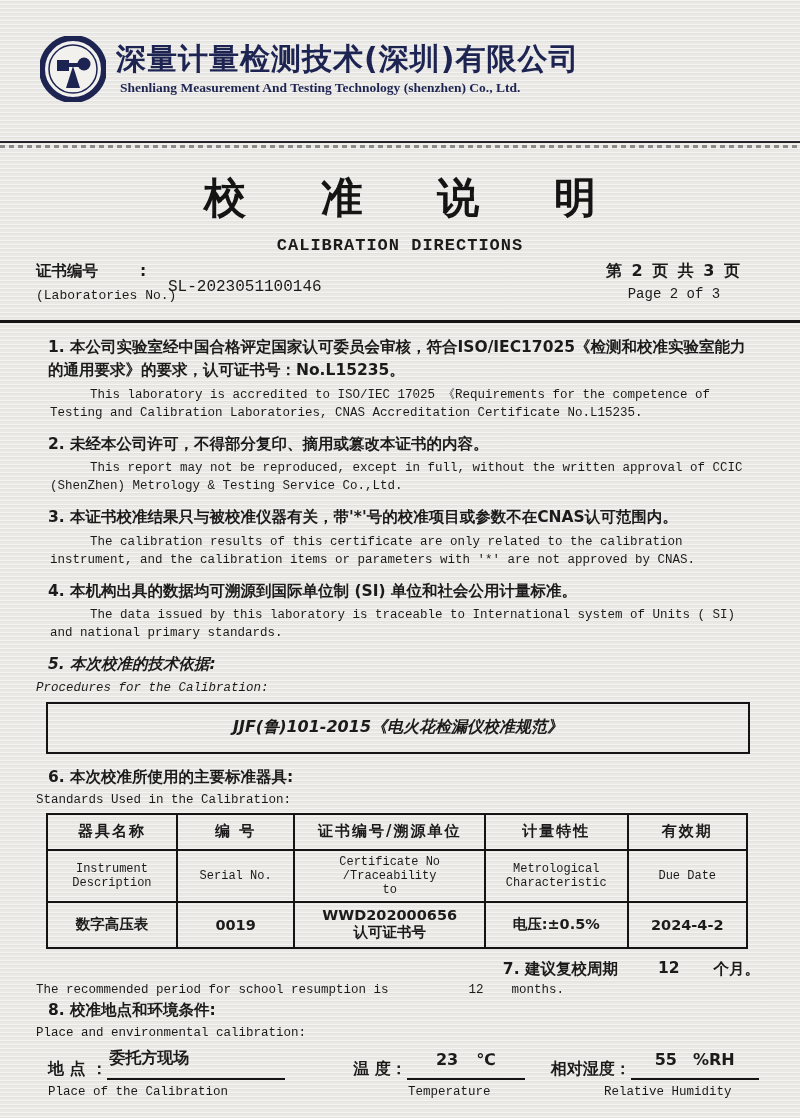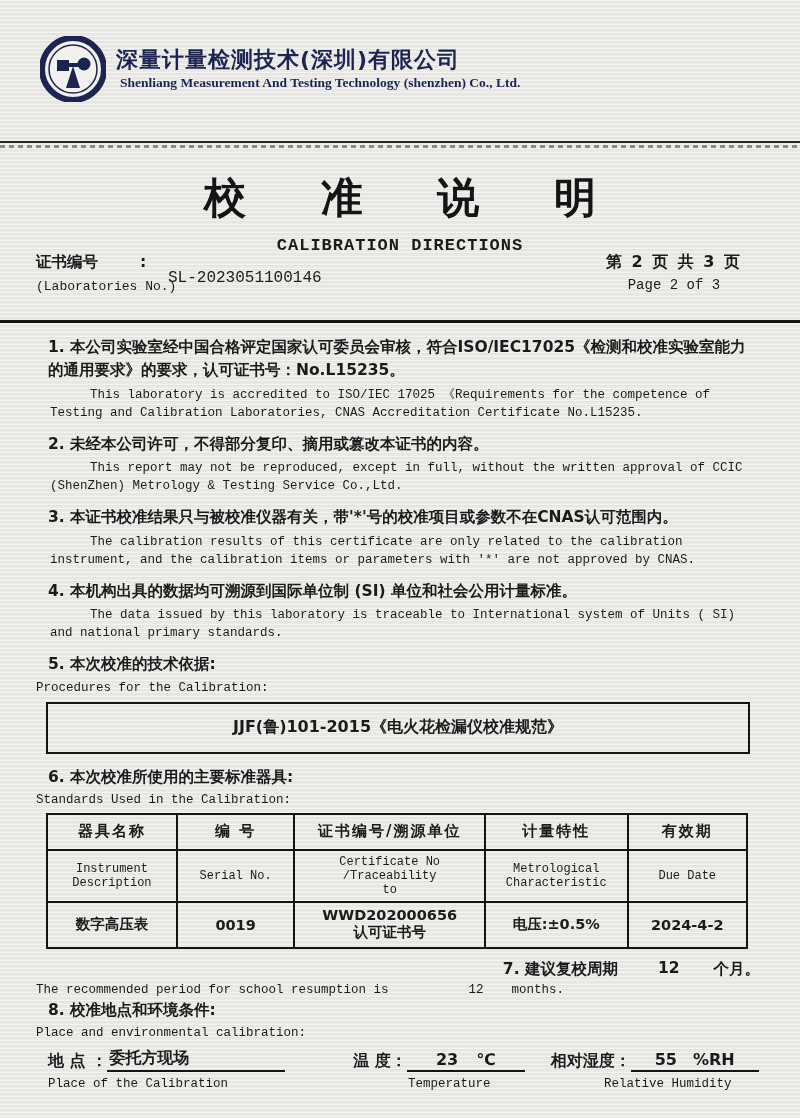--- a/index.html
+++ b/index.html
@@ -12,35 +12,35 @@
     background-image:
       repeating-linear-gradient(180deg, rgba(255,255,255,.5) 0 1px, rgba(120,120,118,.06) 1px 2px, rgba(0,0,0,0) 2px 4px);
     color:#1b1b1b;
     font-family:"DejaVu Sans", sans-serif;
     overflow:hidden;
   }
   
   .header { position:absolute; top:36px; left:40px; display:flex; align-items:center; }
   .logo { width:66px; height:66px; flex:0 0 auto; }
   .company { margin-left:10px; color:#1d2452; }
-  .company-cn { font-size:22px; font-weight:bold; letter-spacing:1px; line-height:1.15; }
+  .company-cn { font-size:30px; font-weight:bold; letter-spacing:1px; line-height:1.15; }
   .company-en { font-size:13.5px; font-weight:bold; font-family:"Liberation Serif", serif; margin-top:3px; margin-left:4px; }
   
   .divider { position:absolute; top:141px; left:0; width:800px; }
   .divider .rule { height:2px; background:#26262a; }
   .divider .micro {
     margin-top:2px; height:3px;
     background-image:repeating-linear-gradient(90deg,#8a8a88 0 5px, rgba(0,0,0,0) 5px 9px);
   }
   
   .title-block { position:absolute; top:170px; left:0; width:800px; text-align:center; }
   .title-cn { font-size:42px; font-weight:bold; letter-spacing:30px; text-indent:30px; color:#141414; }
   .title-en { font-size:17px; font-weight:bold; font-family:"Liberation Mono", monospace; margin-top:10px; letter-spacing:1px; }
   
-  .cert-row { position:absolute; top:252px; left:36px; right:40px; height:48px; }
+  .cert-row { position:absolute; top:261px; left:36px; right:40px; height:48px; }
   .cert-left { position:absolute; left:0; top:0; }
   .cert-label-cn { font-size:15.5px; font-weight:600; }
   .cert-label-cn .colon { margin-left:42px; }
   .cert-label-en { font-size:13px; font-family:"Liberation Mono", monospace; margin-top:6px; }
   .cert-number { position:absolute; left:132px; top:17px; font-size:16px; font-family:"Liberation Mono", monospace; white-space:nowrap; }
   .cert-right { position:absolute; right:18px; top:0; text-align:center; }
   .page-cn { font-size:16px; font-weight:600; letter-spacing:2px; }
   .page-en { font-size:14px; font-family:"Liberation Mono", monospace; margin-top:4px; }
   .thick-rule { position:absolute; top:320px; left:0; width:800px; height:3px; background:#151515; }
   
@@ -66,21 +66,21 @@
   .col1{width:124px}.col2{width:112px}.col3{width:182px}.col4{width:136px}.col5{width:114px}
   
   .period-cn { display:flex; font-size:15.5px; font-weight:600; padding-left:12px; margin-top:4px;justify-content:flex-end; }
   .period-cn .val { margin:0 34px 0 40px; }
   .period-en { font-family:"Liberation Mono", monospace; font-size:12.5px; padding-left:0; margin-top:3px; display:flex; }
   .period-en .val { margin-left:80px; }
   .period-en .post { margin-left:28px; }
   
   .env { position:relative; margin-top:8px; height:52px; }
   .env-line { display:flex; font-size:16px; font-weight:600; align-items:flex-end; }
-  .u { border-bottom:2px solid #141414; display:inline-block; text-align:center; padding-bottom:1px; }
+  .u { border-bottom:2px solid #141414; display:inline-block; text-align:center; padding-bottom:9px; }
   .env-place-label { padding-left:12px; white-space:nowrap; }
   .u-place { width:178px; text-align:left; padding-left:2px; }
   .env-temp-label { margin-left:68px; white-space:nowrap; }
   .u-temp { width:118px; }
   .u-temp .unit { margin-left:18px; }
   .env-hum-label { margin-left:26px; white-space:nowrap; }
   .u-hum { width:128px; }
   .u-hum .unit { margin-left:16px; }
   .env-en { position:relative; margin-top:5px; font-family:"Liberation Mono", monospace; font-size:12.5px; height:16px; }
   .env-en .pl { position:absolute; left:12px; }
@@ -147,21 +147,21 @@
     <div class="item">
       <div class="cn">3.  本证书校准结果只与被校准仪器有关，带'*'号的校准项目或参数不在CNAS认可范围内。</div>
       <div class="en">The calibration results of this certificate are only related to the calibration instrument, and the calibration items or parameters with '*' are not approved by CNAS.</div>
     </div>
 
     <div class="item">
       <div class="cn">4.  本机构出具的数据均可溯源到国际单位制 (SI) 单位和社会公用计量标准。</div>
       <div class="en">The data issued by this laboratory is traceable to International system of Units ( SI) and national primary standards.</div>
     </div>
 
-    <div class="item" style="margin-bottom:6px;">
+    <div class="item" style="margin-bottom:6px;font-style:italic;">
       <div class="cn">5.  本次校准的技术依据:</div>
       <div class="label-en">Procedures for the Calibration:</div>
       <div class="proc-box">JJF(鲁)101-2015《电火花检漏仪校准规范》</div>
     </div>
 
     <div class="item" style="margin-bottom:4px;">
       <div class="cn">6.  本次校准所使用的主要标准器具:</div>
       <div class="label-en">Standards Used in the Calibration:</div>
       <table class="std-table">
         <tbody>

